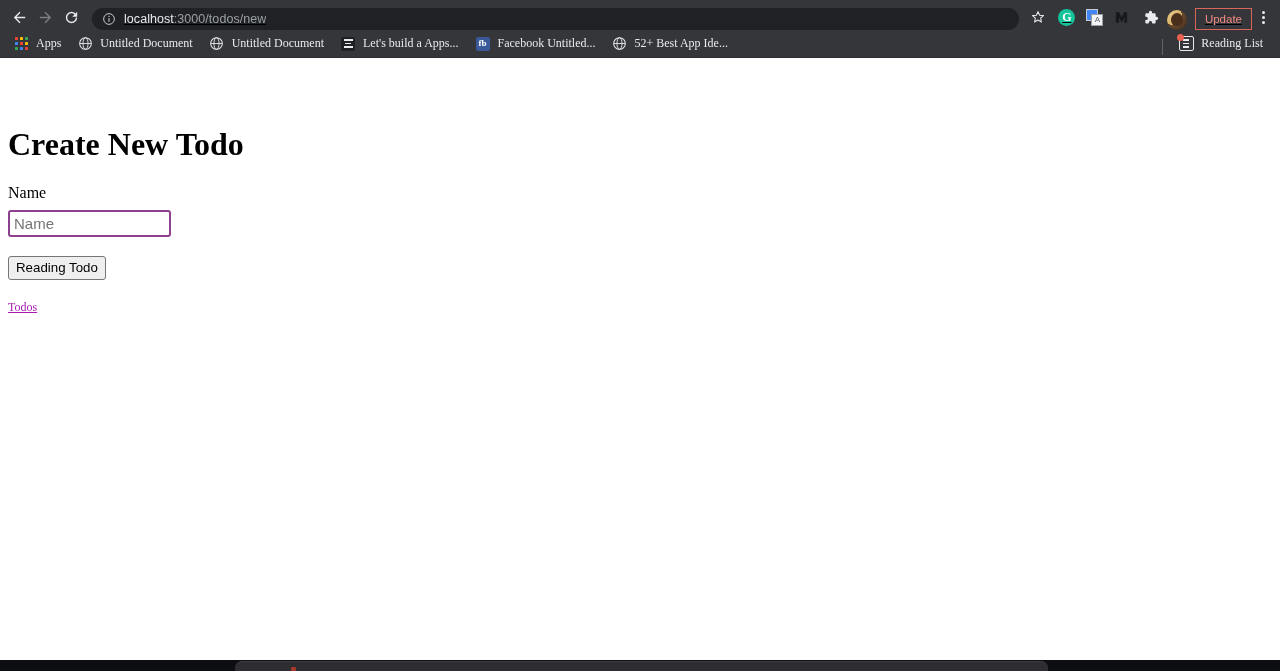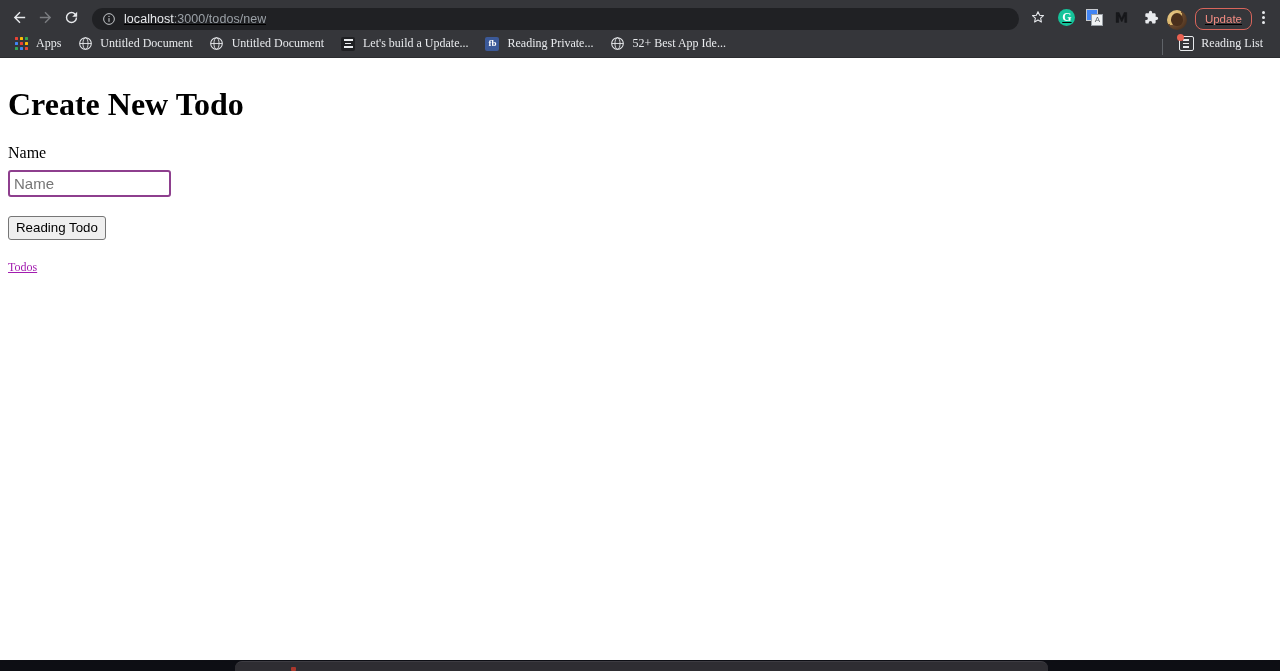--- a/index.html
+++ b/index.html
@@ -150,21 +150,21 @@
     position: absolute;
     left: 4px; top: 3px;
     width: 12px; height: 13px;
     border-radius: 50% 50% 45% 45%;
     background: #4a2f1c;
   }
 
   .update-btn {
     height: 20px;
     border: 1px solid #d9655b;
-    border-radius: 8px;
+    border-radius: 0;
     color: #f28b82;
     font-size: 11.5px;
     display: flex;
     align-items: center;
     padding: 0 9px;
     margin-left: 4px;
     flex: 0 0 auto;
     white-space: nowrap;
     margin-top: 8px;
   }
@@ -300,20 +300,21 @@
     width: 1280px;
     height: 602px;
     background: #ffffff;
     overflow: hidden;
   }
   .page {
     padding: 8px;
     box-sizing: border-box;
     font-family: "Liberation Serif", serif;
     color: #000000;
+    margin-top: 40px;
   }
   .page-title {
     font-size: 32px;
     font-weight: bold;
     margin: 21px 0 21px 0;
     line-height: 1.1;
     font-family: "Liberation Serif", serif;
   }
   .field-label {
     font-size: 16px;
@@ -511,28 +512,28 @@
       </div>
 
       <div class="bm">
         <span class="fav">
           <span class="react-fav">
               <i></i>
               <i></i>
               <i></i>
             </span>
         </span>
-        <span>Let's build a Update...</span>
+        <span>Let's build a Apps...</span>
       </div>
 
       <div class="bm">
         <span class="fav">
           <span class="fb-fav">fb</span>
         </span>
-        <span>Reading Private...</span>
+        <span>Facebook Untitled...</span>
       </div>
 
       <div class="bm">
         <span class="fav">
           <svg class="globe-icon" width="15" height="15" viewBox="0 0 24 24">
             <circle cx="12" cy="12" r="9.3" fill="none" stroke="#e8eaed" stroke-width="1.7"></circle>
             <ellipse cx="12" cy="12" rx="4.1" ry="9.3" fill="none" stroke="#e8eaed" stroke-width="1.4"></ellipse>
             <path d="M3 12h18" stroke="#e8eaed" stroke-width="1.4"></path>
           </svg>
         </span>

